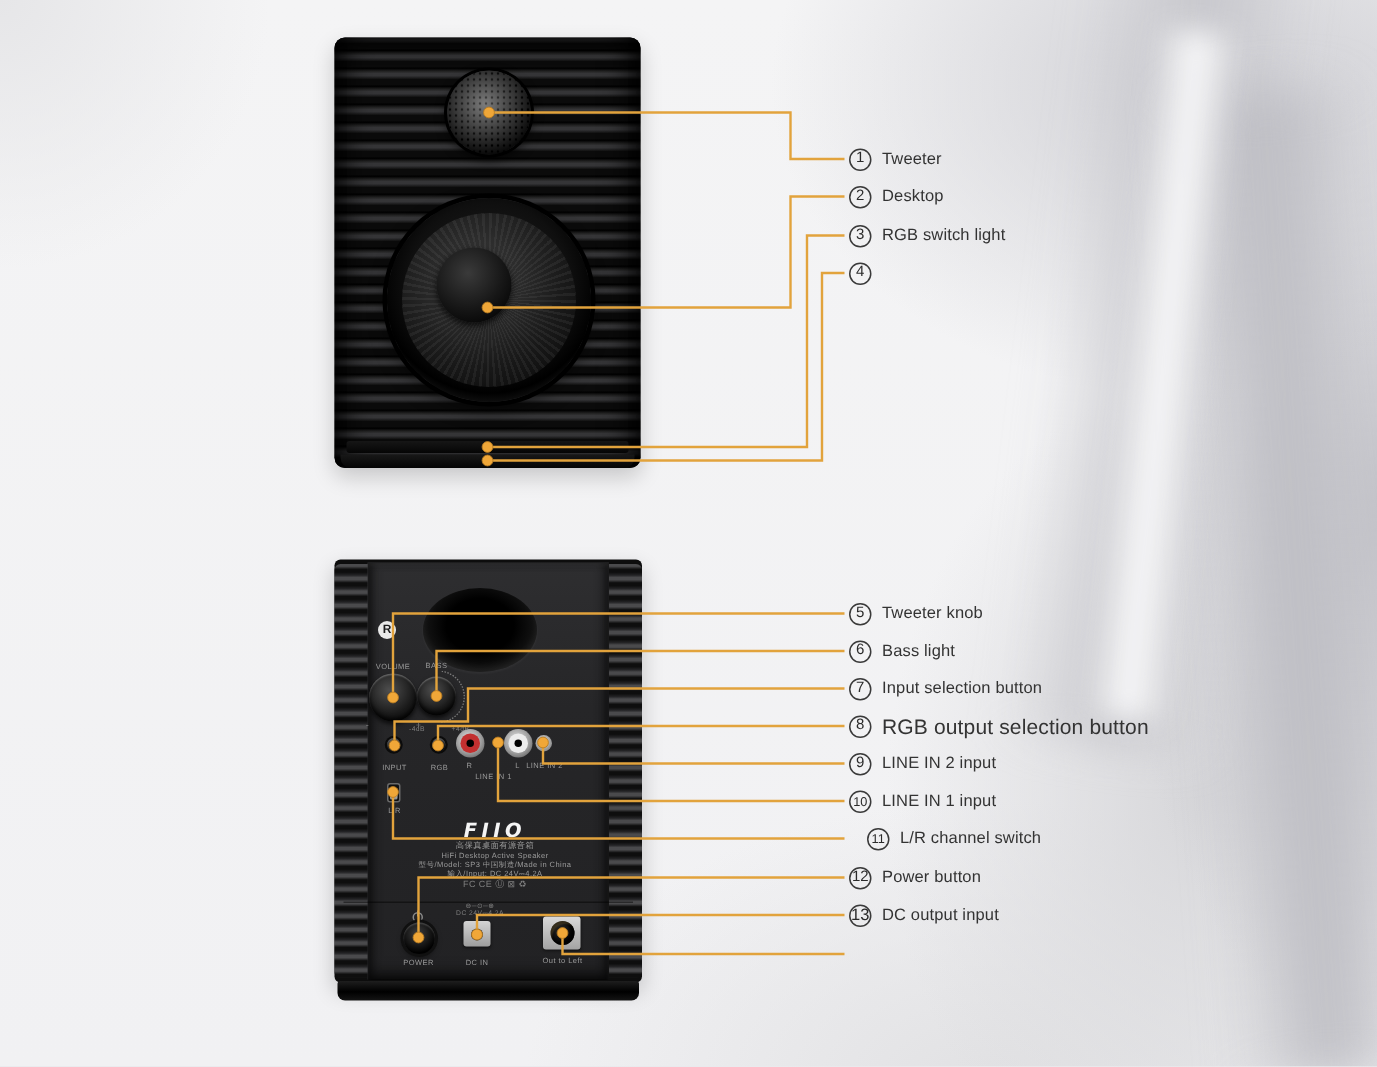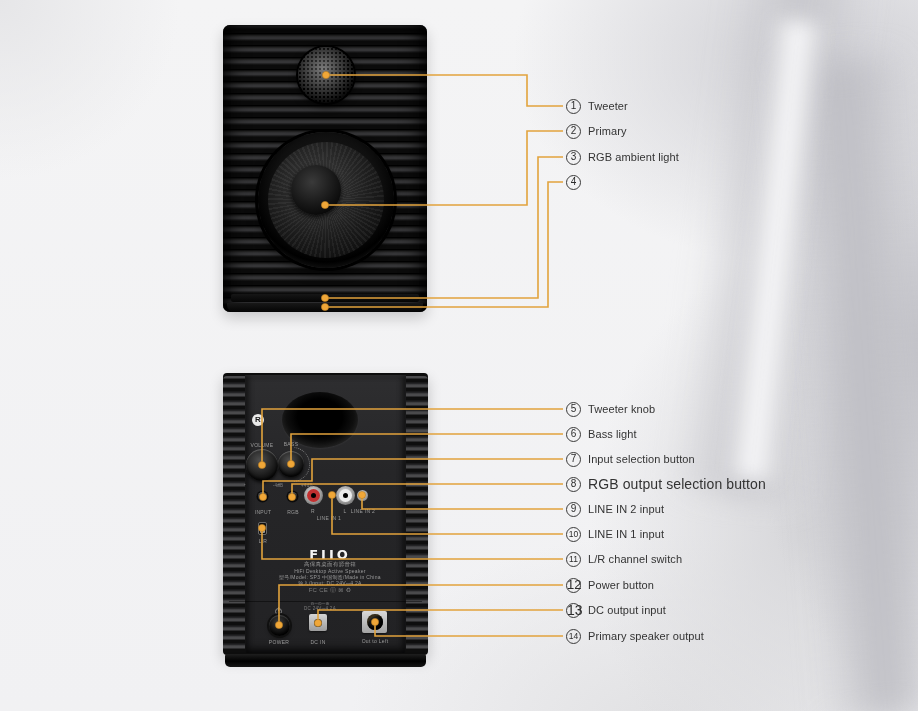--- a/index.html
+++ b/index.html
@@ -83,21 +83,21 @@
   .rca{position:absolute;width:19px;height:19px;border-radius:50%;
     background:radial-gradient(circle at 45% 40%,#ececec,#9c9c9c 55%,#4f4f4f 95%);}
   .rca::before{content:"";position:absolute;left:3px;top:3px;right:3px;bottom:3px;border-radius:50%;background:var(--ring,#c33);}
   .rca::after{content:"";position:absolute;left:7px;top:7px;right:7px;bottom:7px;border-radius:50%;background:#000;}
   .minijack{position:absolute;left:134px;top:117px;width:11px;height:11px;border-radius:50%;
     background:radial-gradient(circle at 45% 40%,#e6e6e6,#8f8f8f 70%);}
   .minijack::after{content:"";position:absolute;left:3.5px;top:3.5px;width:4px;height:4px;border-radius:50%;background:#000;}
   .switch{position:absolute;left:35px;top:149px;width:9px;height:13px;background:#101010;border:1px solid #6a6a6a;border-radius:2px;box-sizing:border-box;}
   .switch::after{content:"";position:absolute;left:1px;right:1px;bottom:1px;height:5px;background:linear-gradient(#dcdcdc,#8a8a8a);border-radius:1px;}
   .fiio-logo{position:absolute;left:107px;top:174px;transform:translateX(-50%);
-    font-size:13px;font-weight:bold;letter-spacing:3px;color:#f5f5f5;font-family:"DejaVu Sans",sans-serif;}
+    font-size:13px;font-weight:bold;letter-spacing:3px;color:#f5f5f5;font-family:"DejaVu Sans",sans-serif;font-style:italic;}
   .tiny{position:absolute;transform:translateX(-50%);font-size:5px;line-height:6px;color:#9b9b9b;
     text-align:center;white-space:nowrap;letter-spacing:.3px;}
   .tiny.dim{color:#7e7e7e;}
   .pwr-icon{position:absolute;left:52px;top:235px;width:7px;height:7px;border:1px solid #8a8a8a;border-radius:50%;box-sizing:border-box;}
   .pwr-icon::after{content:"";position:absolute;left:2px;top:-2px;width:1px;height:4px;background:#8a8a8a;}
   .power-btn{position:absolute;left:46px;top:242px;width:21px;height:21px;border-radius:50%;
     background:radial-gradient(circle at 45% 35%,#3e3e3e,#000 72%);
     box-shadow:0 0 0 2px #101010,0 2px 4px rgba(0,0,0,.6),inset 0 1px 1px rgba(255,255,255,.18);}
   .dcjack{position:absolute;left:86px;top:241px;width:18px;height:17px;border-radius:2px;
     background:linear-gradient(180deg,#d4d4d4,#9d9d9d);box-shadow:0 1px 2px rgba(0,0,0,.5);}
@@ -214,25 +214,25 @@
     <circle class="cdot" cx="318" cy="623" r="3.6"></circle>
     <circle class="cdot" cx="375" cy="622" r="3.6"></circle>
   </svg>
 
   <div class="callout" style="top:97px;">
     <span class="cnum">1</span>
     <span class="ctext">Tweeter</span>
   </div>
   <div class="callout" style="top:122px;">
     <span class="cnum">2</span>
-    <span class="ctext">Primary</span>
+    <span class="ctext">Desktop</span>
   </div>
   <div class="callout" style="top:148px;">
     <span class="cnum">3</span>
-    <span class="ctext">RGB ambient light</span>
+    <span class="ctext">RGB switch light</span>
   </div>
   <div class="callout" style="top:173px;">
     <span class="cnum">4</span>
   </div>
 
   <div class="callout" style="top:400px;">
     <span class="cnum">5</span>
     <span class="ctext">Tweeter knob</span>
   </div>
   <div class="callout" style="top:425px;">
@@ -249,28 +249,24 @@
   </div>
   <div class="callout" style="top:500px;">
     <span class="cnum">9</span>
     <span class="ctext">LINE IN 2 input</span>
   </div>
   <div class="callout" style="top:525px;">
     <span class="cnum" style="font-size:8.5px;">10</span>
     <span class="ctext">LINE IN 1 input</span>
   </div>
   <div class="callout" style="top:550px;">
-    <span class="cnum" style="font-size:8.5px;">11</span>
+    <span class="cnum" style="font-size:8.5px;margin-left:12px;">11</span>
     <span class="ctext">L/R channel switch</span>
   </div>
   <div class="callout" style="top:576px;">
-    <span class="cnum" style="font-size:13px;">12</span>
+    <span class="cnum" style="font-size:10px;">12</span>
     <span class="ctext">Power button</span>
   </div>
   <div class="callout" style="top:601px;">
-    <span class="cnum" style="font-size:14px;">13</span>
+    <span class="cnum" style="font-size:11px;">13</span>
     <span class="ctext">DC output input</span>
   </div>
-  <div class="callout" style="top:627px;">
-    <span class="cnum" style="font-size:8.5px;">14</span>
-    <span class="ctext">Primary speaker output</span>
-  </div>
 </div>
 
 </body></html>

